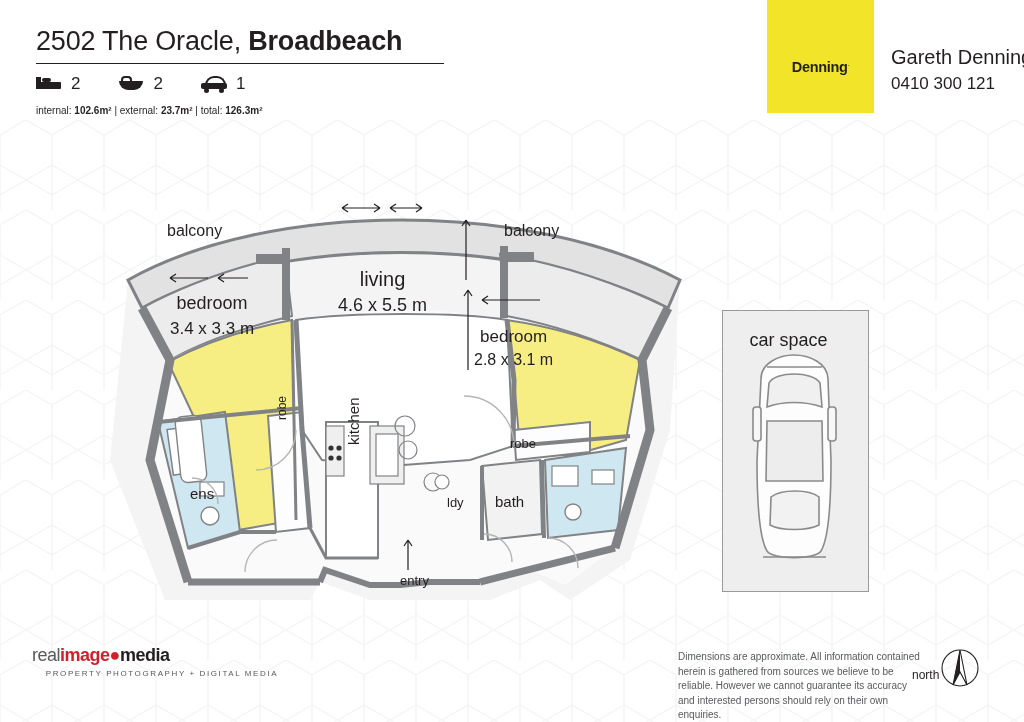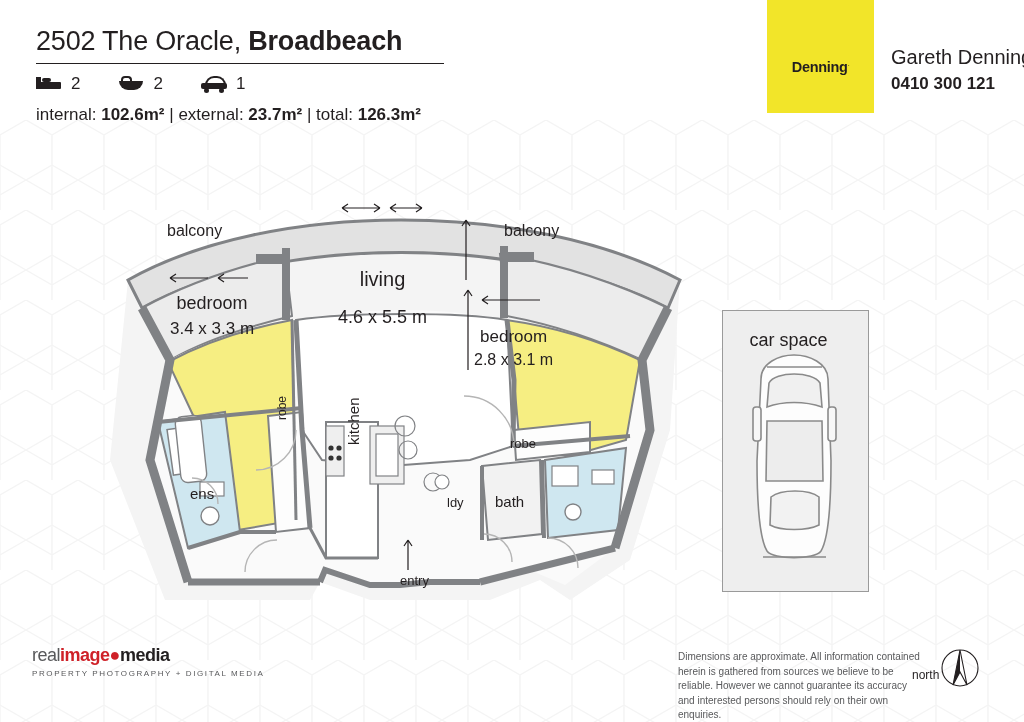--- a/index.html
+++ b/index.html
@@ -53,21 +53,21 @@
     height: 18px;
     margin-right: 9px;
     position: relative;
   }
   .icon-item .count {
     font-size: 17px;
     font-weight: 400;
   }
   .meta-line {
     margin-top: 10px;
-    font-size: 17px;
+    font-size: 10px;
     color: #231f20;
   }
   .meta-line b { font-weight: 700; }
 
   
   .bed-icon .bed-head {
     position: absolute; left: 0; top: 2px; width: 5px; height: 12px;
     background: #231f20;
   }
   .bed-icon .bed-body {
@@ -138,21 +138,21 @@
     position: absolute;
     left: 124px; top: 46px;
     font-size: 20px;
     font-weight: 400;
     white-space: nowrap;
   }
   .agent-phone {
     position: absolute;
     left: 124px; top: 74px;
     font-size: 17px;
-    font-weight: 700;
+    font-weight: 400;
     white-space: nowrap;
   }
 
   
   .hex-bg {
     position: absolute;
     left: 0; top: 120px;
     width: 1024px; height: 602px;
     opacity: 0.5;
     pointer-events: none;
@@ -169,21 +169,21 @@
   .plan svg { display: block; }
   .plan-label {
     position: absolute;
     font-family: "Liberation Sans", sans-serif;
     color: #231f20;
     white-space: nowrap;
   }
   .lbl-balcony-l { left: 97px; top: 92px; font-size: 16px; }
   .lbl-balcony-r { left: 434px; top: 92px; font-size: 16px; }
   .lbl-living { left: 268px; top: 138px; font-size: 20px; text-align: center; }
-  .lbl-living .dim { font-size: 18px; display: block; margin-top: 16px; text-align: center;}
+  .lbl-living .dim { font-size: 18px; display: block; margin-top: 4px; text-align: center;}
   .lbl-bed1 { left: 100px; top: 163px; font-size: 18px; text-align: center; }
   .lbl-bed1 .dim { font-size: 17px; display: block; margin-top: 5px; }
   .lbl-bed2 { left: 404px; top: 197px; font-size: 17px; text-align: center; }
   .lbl-bed2 .dim { font-size: 16px; display: block; margin-top: 4px; }
   .lbl-ens { left: 120px; top: 355px; font-size: 15px; }
   .lbl-bath { left: 425px; top: 363px; font-size: 15px; }
   .lbl-ldy { left: 377px; top: 365px; font-size: 13px; }
   .lbl-robe1 { left: 205px; top: 290px; font-size: 12px; transform: rotate(-90deg); transform-origin: left top; }
   .lbl-robe2 { left: 440px; top: 306px; font-size: 13px; }
   .lbl-kitchen { left: 275px; top: 315px; font-size: 15px; transform: rotate(-90deg); transform-origin: left top; }
@@ -223,20 +223,21 @@
   .rim-real { color: #58595b; font-weight: 400; }
   .rim-image { color: #cf2128; font-weight: 700; }
   .rim-dot { color: #cf2128; font-weight: 700; }
   .rim-media { color: #231f20; font-weight: 700; }
   .rim-sub {
     margin-top: 3px;
     font-size: 8px;
     letter-spacing: 1.6px;
     color: #58595b;
     white-space: nowrap;
+    text-align: center;
   }
   .disclaimer {
     position: absolute;
     left: 678px;
     top: 650px;
     width: 245px;
     font-size: 10px;
     line-height: 1.45;
     color: #58595b;
   }

